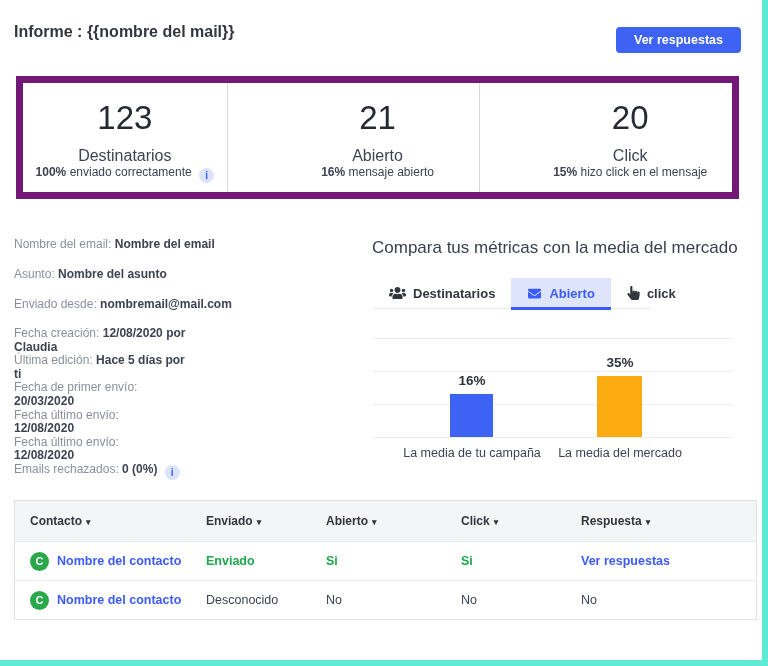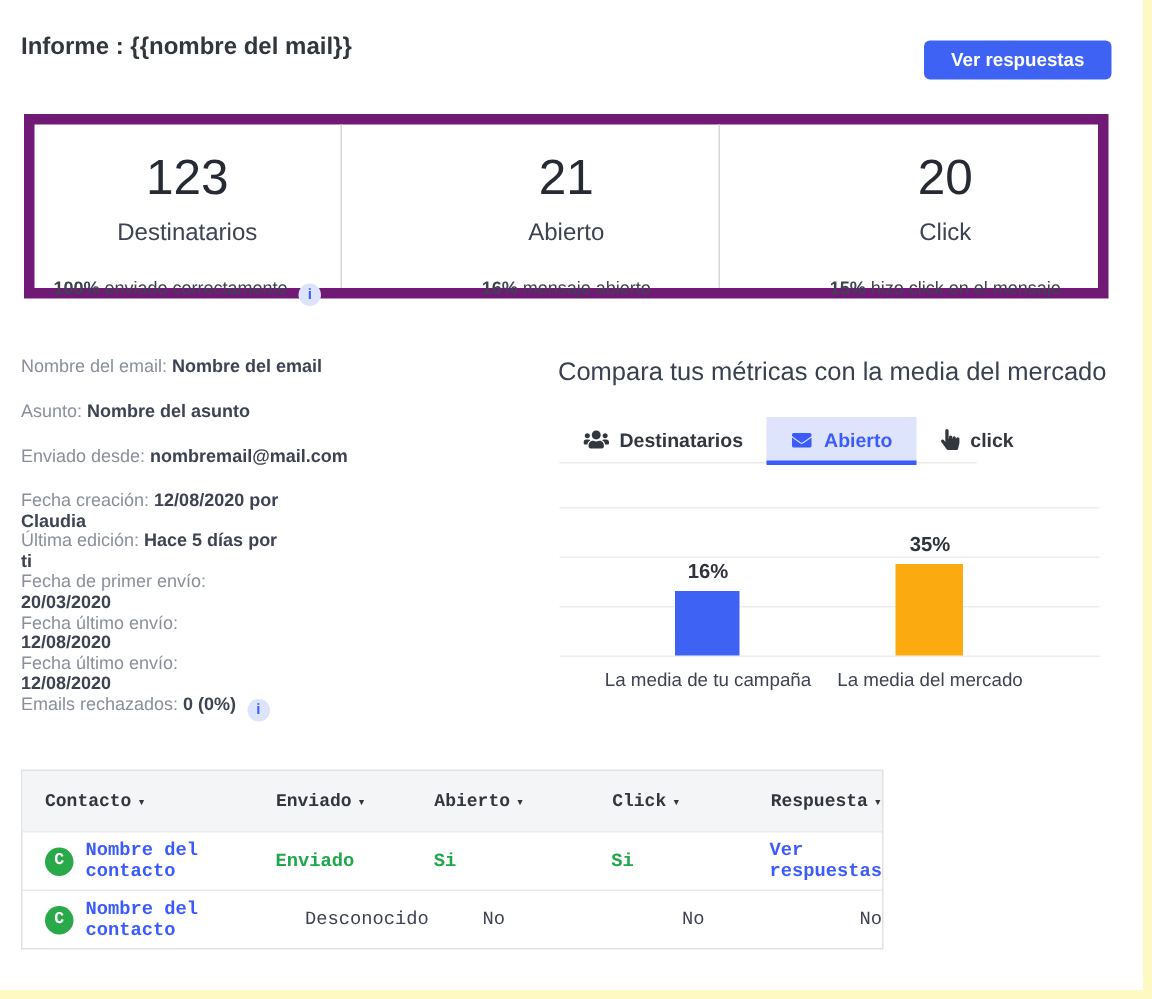--- a/index.html
+++ b/index.html
@@ -1,30 +1,30 @@
 <!DOCTYPE html>
 <html><head>
 <meta charset="utf-8">
 <style>
   * { margin:0; padding:0; box-sizing:border-box; }
   body { font-family:"Liberation Sans", sans-serif; }
-  .screen { position:relative; width:768px; height:666px; background:#fef9c3; overflow:hidden; }
+  .screen { position:relative; width:768px; height:666px; background:#5eead4; overflow:hidden; }
   .content { position:absolute; left:0; top:0; width:762px; height:660px; background:#ffffff; }
 
   .page-title { position:absolute; left:14px; top:23px; font-size:16px; font-weight:700; color:#32363d; }
   .btn-primary { position:absolute; left:616px; top:27px; width:125px; height:26px; background:#3e63f4;
     color:#fff; font-size:12.5px; font-weight:700; border:none; border-radius:4px;
     display:flex; align-items:center; justify-content:center; cursor:pointer; font-family:inherit; }
 
   .cards { position:absolute; left:16px; top:76px; width:723px; height:123px; border:7px solid #701a75; display:flex; background:#fff; }
   .card { flex:1; text-align:center; padding-top:17px; }
   .card + .card { border-left:1px solid #d8d8d8;padding-left:48px; }
   .card-value { font-size:33px; color:#262a33; line-height:1.1; font-weight:400; }
   .card-label { font-size:16px; color:#3e4353; margin-top:11px; }
-  .card-sub { font-size:12px; color:#3e4353; margin-top:20px; }
+  .card-sub { font-size:12px; color:#3e4353; margin-top:0; }
   .card-sub b { font-weight:700; }
 
   .info-icon { display:inline-flex; align-items:center; justify-content:center; width:15px; height:15px;
     border-radius:50%; background:#dce4fb; color:#3b5bfd; font-size:10px; font-weight:700;
     vertical-align:-3px; margin-left:4px; cursor:pointer; font-style:normal; }
 
   .details { position:absolute; left:14px; top:237px; width:300px; font-size:12px; }
   .detail-row { margin-bottom:16px; }
   .lbl { color:#8a8f9b; }
   .val { color:#3e4353; font-weight:700; }
@@ -44,21 +44,21 @@
   .g0{top:0;} .g1{top:33px;} .g2{top:66px;} .g3{top:99px;}
   .bar { position:absolute; bottom:1px; }
   .bar-campaign { left:77px; width:43px; height:43px; background:#3e63f4; }
   .bar-market { left:224px; width:45px; height:61px; background:#fbab10; }
   .bar-value { position:absolute; width:60px; text-align:center; font-size:13.5px; font-weight:700; color:#2f333b; }
   .bv-campaign { left:69px; bottom:50px; }
   .bv-market { left:217px; bottom:68px; }
   .cat-label { position:absolute; top:108px; width:170px; text-align:center; font-size:12.5px; color:#3e4353; }
   .cat-campaign { left:14px; } .cat-market { left:162px; }
 
-  .table { position:absolute; left:14px; top:513px; width:575px; border:1px solid #e2e2e2; background:#fff;font-family:Liberation Mono, monospace; }
+  .table { position:absolute; left:14px; top:500px; width:743px; border:1px solid #e2e2e2; background:#fff; }
   .thead { display:flex; height:40px; background:#f3f5f7; align-items:center; font-size:12px; font-weight:700; color:#32363d; }
   .tr { display:flex; height:39px; align-items:center; border-top:1px solid #eaeaea; font-size:12.5px; color:#3e4353; }
   .c1{width:176px;padding-left:15px;} .c2{width:120px;padding-left:15px;} .c3{width:135px;padding-left:15px;}
   .c4{width:120px;padding-left:15px;} .c5{flex:1;padding-left:15px;}
   .th { cursor:pointer; }
   .caret { font-size:9px; margin-left:4px; }
   .cell-contact { display:flex; align-items:center; gap:8px; }
   .avatar { width:19px; height:19px; border-radius:50%; background:#2aa94a; color:#fff; font-size:11px;
     font-weight:700; display:flex; align-items:center; justify-content:center; flex:none; }
   .link { color:#3b5bfd; font-weight:600; cursor:pointer; }

